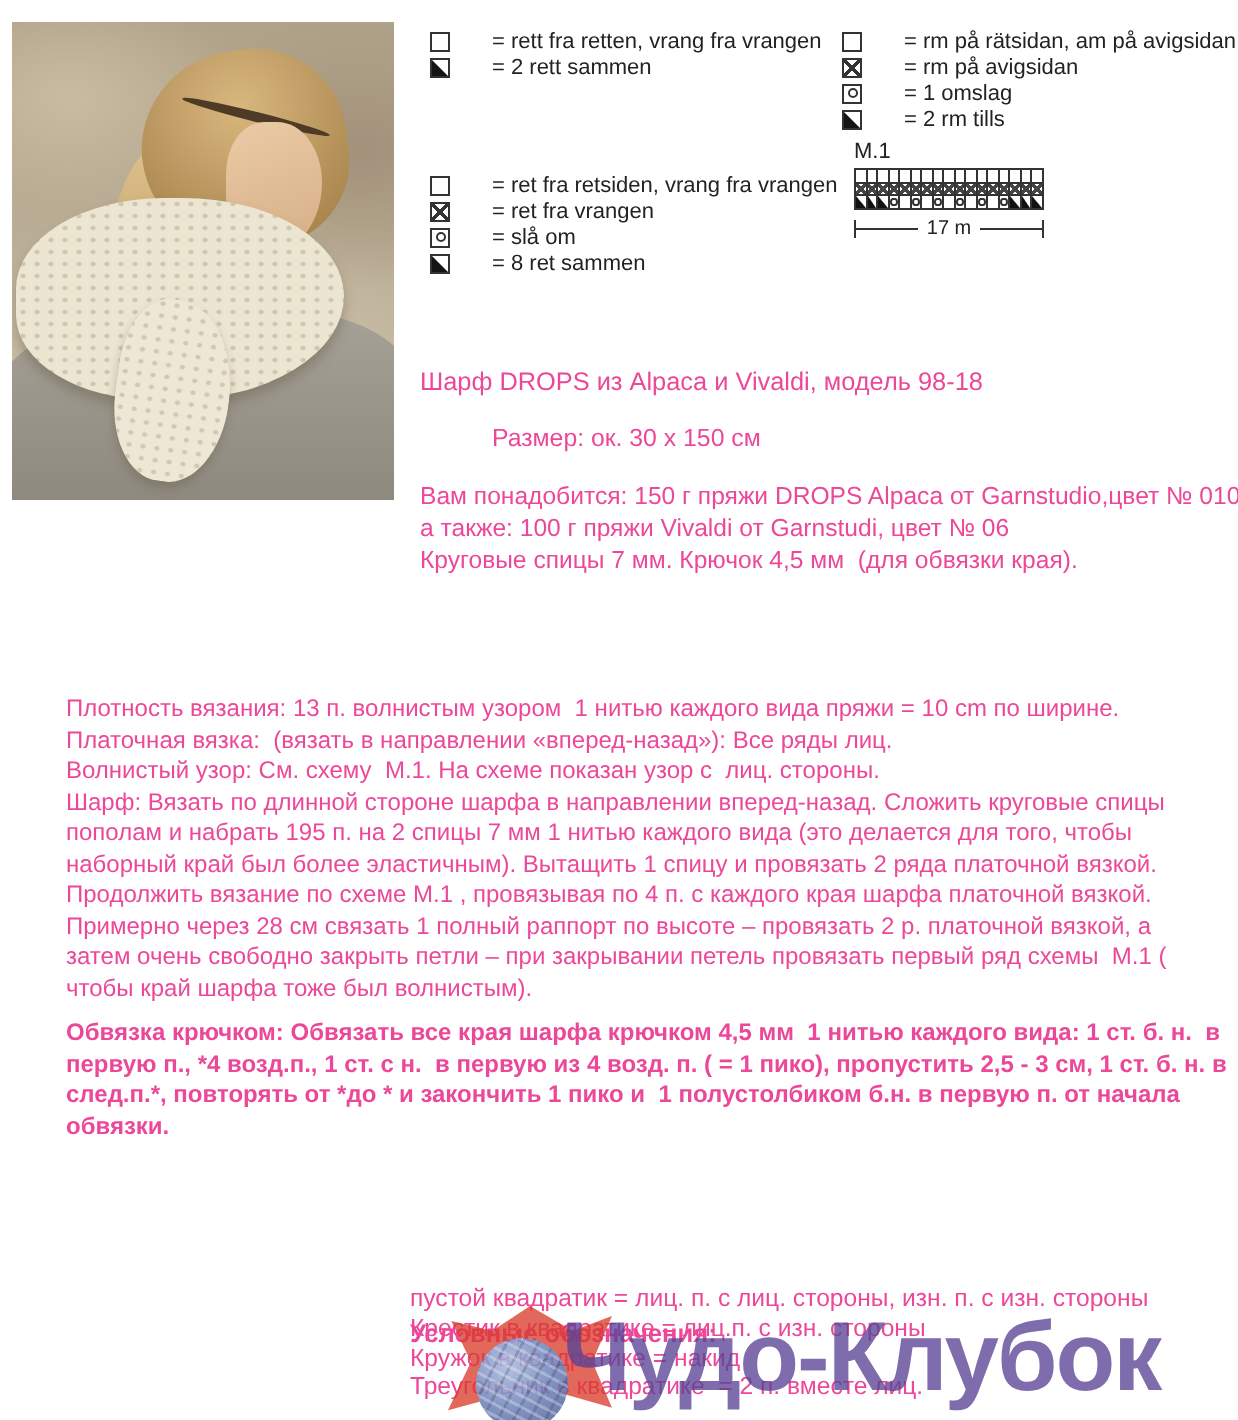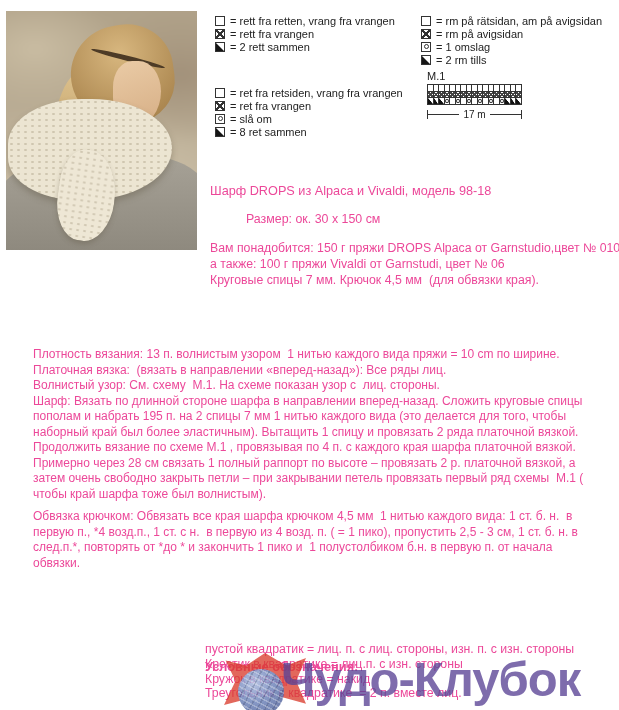--- a/index.html
+++ b/index.html
@@ -33,21 +33,21 @@
     background-size:7px 6px;
     border-radius:48% 52% 55% 45%; box-shadow:0 4px 6px rgba(90,80,60,.35); }
   .scarf-tail { left:27%; top:58%; width:30%; height:38%;
     background-color:#eee7d5;
     background-image: radial-gradient(rgba(120,105,75,.25) 1px, rgba(0,0,0,0) 1.6px);
     background-size:7px 6px;
     border-radius:42% 58% 50% 50%; transform:rotate(8deg); box-shadow:0 3px 5px rgba(90,80,60,.3); }
 
   
   .legend { position:absolute; font-size:11px; color:#222; }
-  .legend-row { display:flex; align-items:center; height:13px; white-space:pre; }
+  .legend-row { display:flex; align-items:center; height:13px; white-space:pre;gap:16px; }
   .sym { display:inline-block; width:10px; height:10px; border:1px solid #333; background:#fff; margin-right:5px; position:relative; flex:0 0 auto; }
   .sym-x { background-image:
       linear-gradient(45deg,  rgba(0,0,0,0) 42%, #333 42%, #333 58%, rgba(0,0,0,0) 58%),
       linear-gradient(135deg, rgba(0,0,0,0) 42%, #333 42%, #333 58%, rgba(0,0,0,0) 58%); }
   .sym-yo::after { content:""; position:absolute; inset:1.5px; border:1px solid #333; border-radius:50%; }
   .sym-k2tog { background-image:linear-gradient(to top right, #151515 47%, rgba(0,0,0,0) 53%); }
 
   
   .chart { position:absolute; left:427px; top:70px; width:97px; }
   .chart-label { font-size:11px; color:#222; margin-bottom:2px; }
@@ -61,21 +61,21 @@
   .chart-measure { display:flex; align-items:center; width:95px; margin-top:4px; height:11px; font-size:10px; color:#222; }
   .m-tick { width:1px; height:9px; background:#333; flex:0 0 auto; }
   .m-line { flex:1 1 auto; height:1px; background:#333; }
   .m-label { padding:0 4px; white-space:nowrap; }
 
   
   .title     { left:210px; top:184px; font-size:12.7px; }
   .size-line { left:210px; top:212px; font-size:12.4px;margin-left:36px; }
   .materials { left:210px; top:240px; font-size:12.3px; line-height:16px; }
   .para-main   { left:33px; top:347px; font-size:12px; line-height:15.55px; }
-  .para-edging { left:33px; top:509px; font-size:12px; line-height:15.5px; }
+  .para-edging { left:33px; top:509px; font-size:12px; line-height:15.5px;font-weight:bold; }
   .symbols-heading { left:205px; top:611px; font-size:12.8px; font-weight:bold;margin-top:48px; }
   .symbols-lines   { left:205px; top:642px; font-size:12.3px; line-height:14.8px; }
 
   
   .watermark-text { left:281px; top:651px; font-size:49px; font-weight:bold;
     letter-spacing:-1px; opacity:.78; white-space:nowrap; }
   .watermark-logo { left:224px; top:653px; width:82px; height:62px; opacity:.85; }
   .logo-red { position:absolute; inset:0;
     clip-path:polygon(50% 0,76% 20%,100% 8%,88% 45%,100% 82%,68% 70%,52% 100%,34% 72%,0 84%,14% 45%,2% 12%,27% 20%);
     opacity:.9; }
@@ -97,21 +97,20 @@
     <div class="headband"></div>
     <div class="face"></div>
     <div class="sweater"></div>
     <div class="arm"></div>
     <div class="scarf"></div>
     <div class="scarf-tail"></div>
   </div>
 
   <div class="legend" style="left:215px; top:14px;">
       <div class="legend-row"><span class="sym sym-empty"></span><span class="legend-label">= rett fra retten, vrang fra vrangen</span></div>
-      <div class="legend-row"><span class="sym sym-x"></span><span class="legend-label">= rett fra vrangen</span></div>
       <div class="legend-row"><span class="sym sym-k2tog"></span><span class="legend-label">= 2 rett sammen</span></div>
     </div>
 
   <div class="legend" style="left:215px; top:86px;">
       <div class="legend-row"><span class="sym sym-empty"></span><span class="legend-label">= ret fra retsiden, vrang fra vrangen</span></div>
       <div class="legend-row"><span class="sym sym-x"></span><span class="legend-label">= ret fra vrangen</span></div>
       <div class="legend-row"><span class="sym sym-yo"></span><span class="legend-label">= slå om</span></div>
       <div class="legend-row"><span class="sym sym-k2tog"></span><span class="legend-label">= 8 ret sammen</span></div>
     </div>
 

